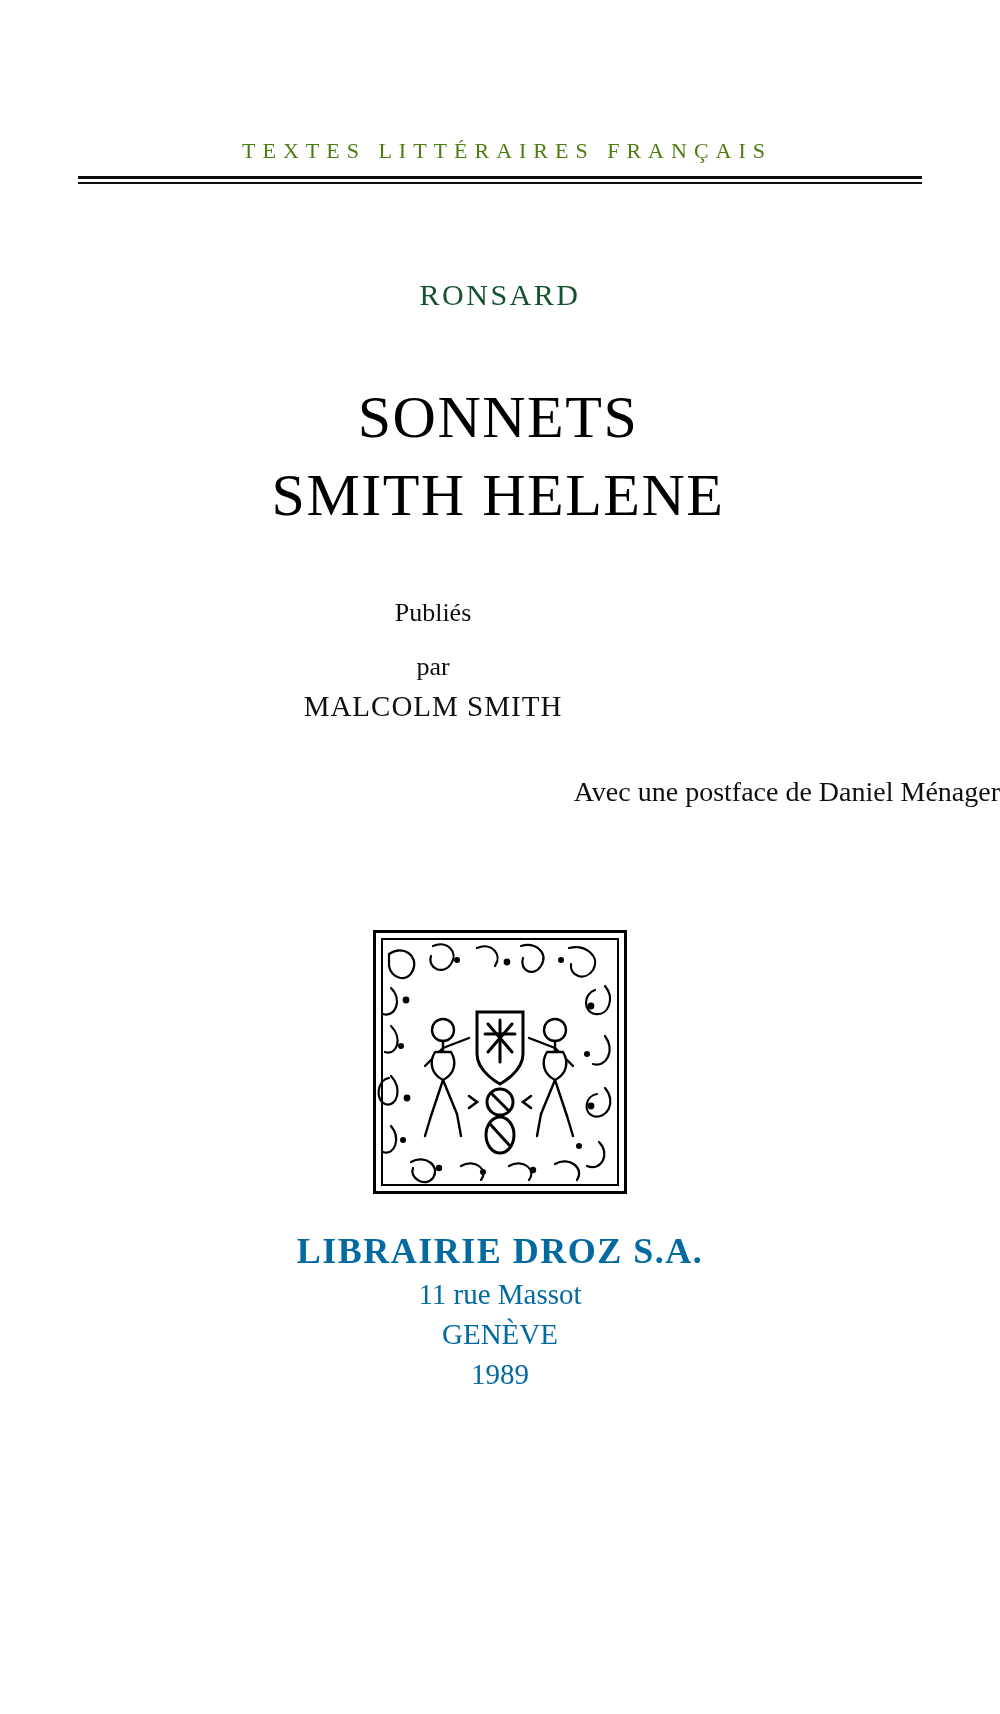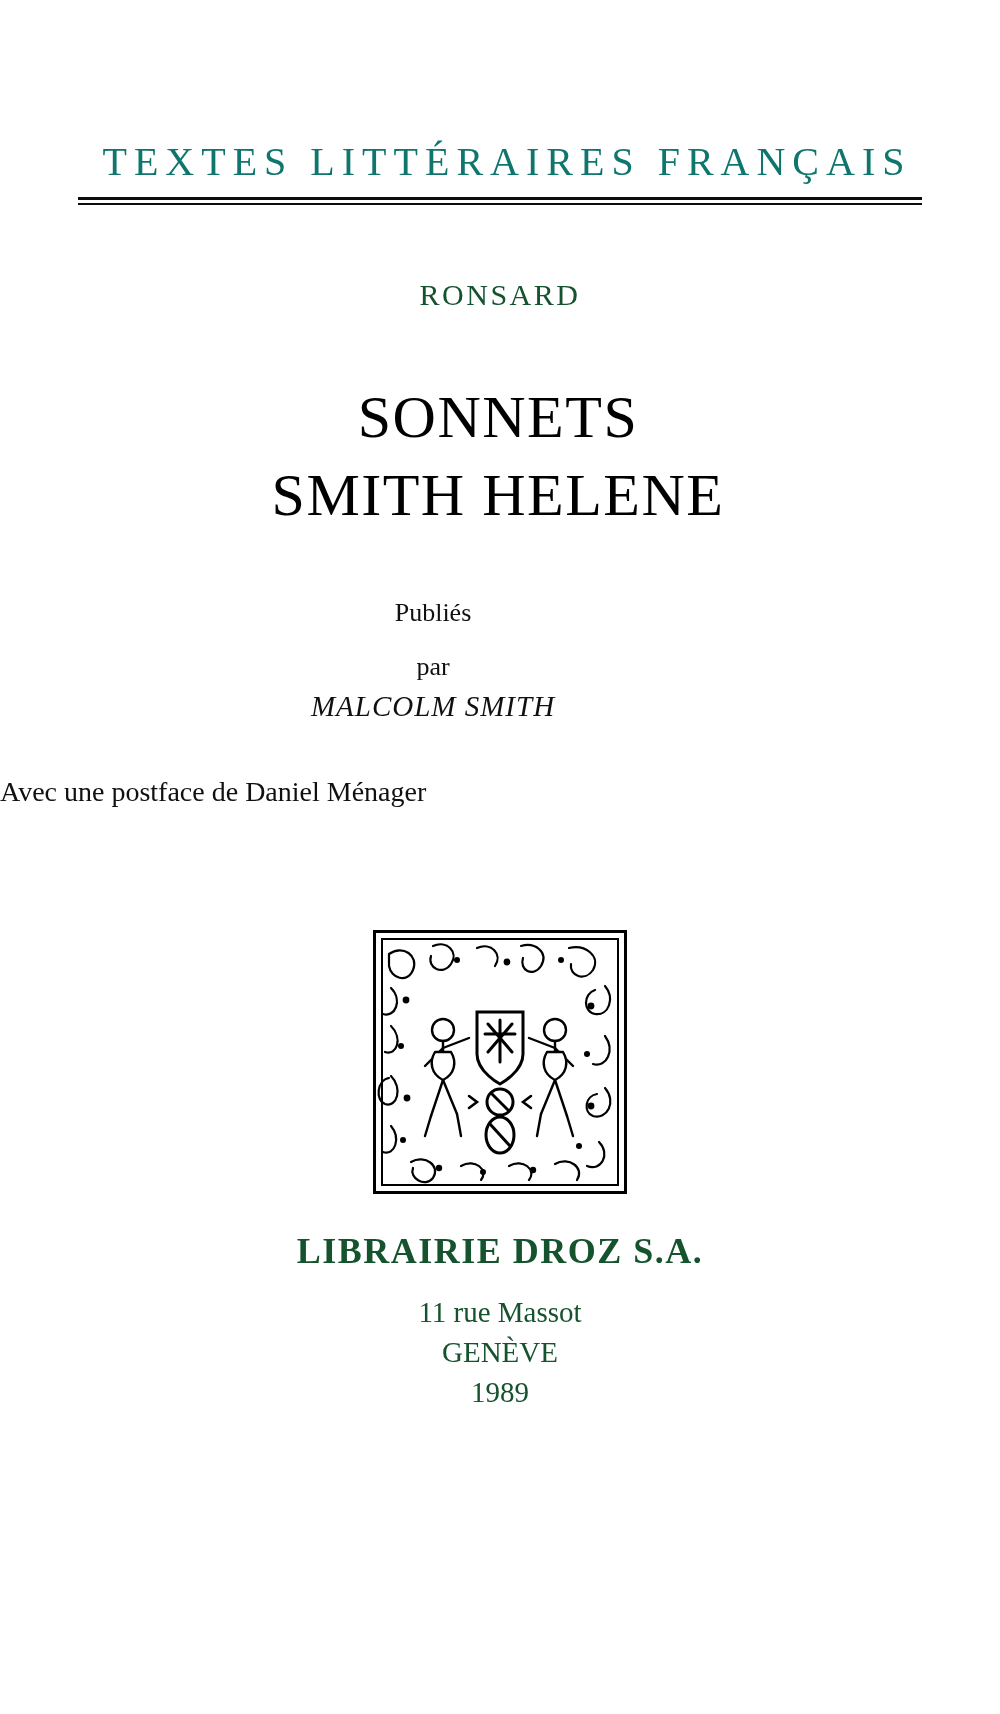--- a/index.html
+++ b/index.html
@@ -24,23 +24,23 @@
   
   .series-block {
     position: absolute;
     top: 138px;
     left: 0;
     width: 1000px;
     text-align: center;
   }
   .series-title {
     font-family: "Liberation Serif", serif;
-    font-size: 40px;
+    font-size: 22px;
     letter-spacing: 7px;
-    color: #0f766e;
+    color: #4d7c0f;
     white-space: nowrap;
     padding-left: 14px;
   }
   .series-rules {
     margin-top: 12px;
     padding: 0 78px;
   }
   .rule-thick {
     height: 3px;
     background: #0d0d0d;
@@ -95,30 +95,29 @@
   }
   .by {
     font-size: 26px;
     line-height: 34px;
     margin-top: 20px;
   }
   .editor-name {
     font-size: 29px;
     line-height: 44px;
     letter-spacing: 1px;
-    font-style: italic;
   }
 
   
   .postface {
     position: absolute;
     top: 776px;
     left: 0;
     width: 1000px;
-    text-align: left;
+    text-align: right;
     font-size: 28px;
     color: #101010;
   }
 
   
   .device {
     position: absolute;
     top: 930px;
     left: 50%;
     transform: translateX(-50%);
@@ -127,32 +126,31 @@
   }
   .device svg { display: block; }
 
   
   .imprint {
     position: absolute;
     top: 1228px;
     left: 0;
     width: 1000px;
     text-align: center;
-    color: #14532d;
+    color: #0369a1;
   }
   .publisher {
     font-size: 36px;
     font-weight: bold;
     letter-spacing: 1.5px;
     line-height: 46px;
   }
   .address {
     font-size: 29px;
     line-height: 40px;
-    margin-top: 18px;
   }
   .city {
     font-size: 29px;
     line-height: 40px;
   }
   .year {
     font-size: 29px;
     line-height: 40px;
   }
 </style>

